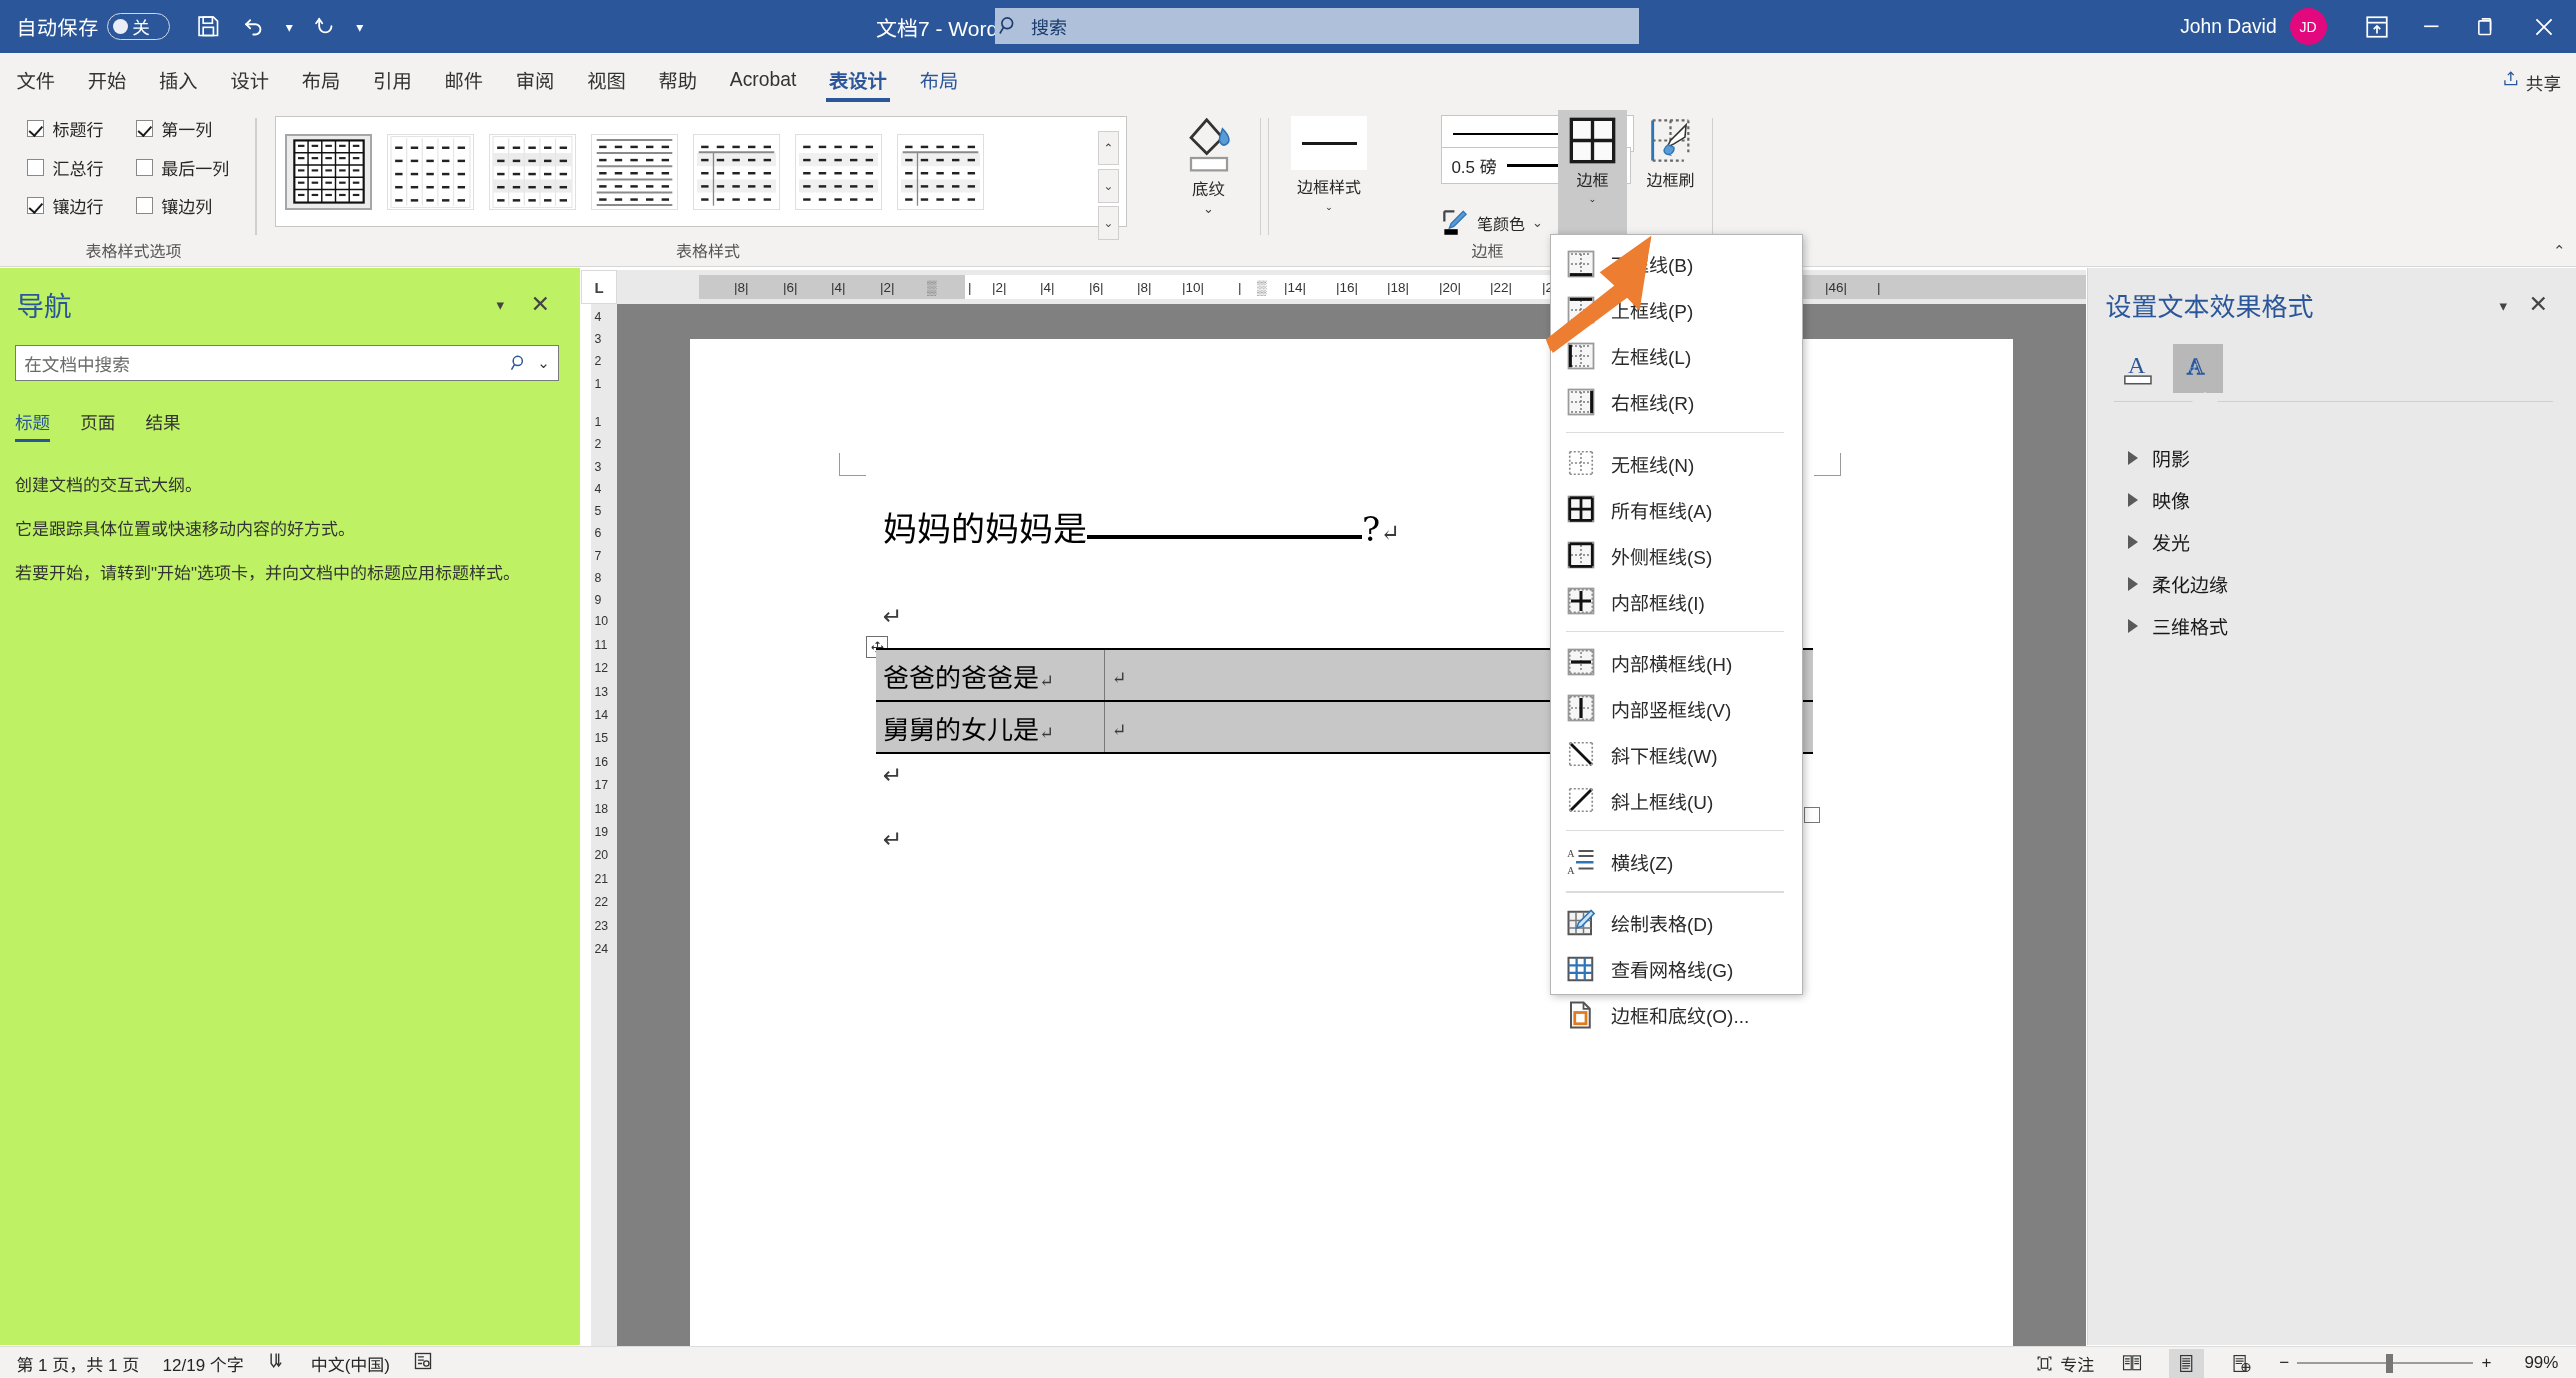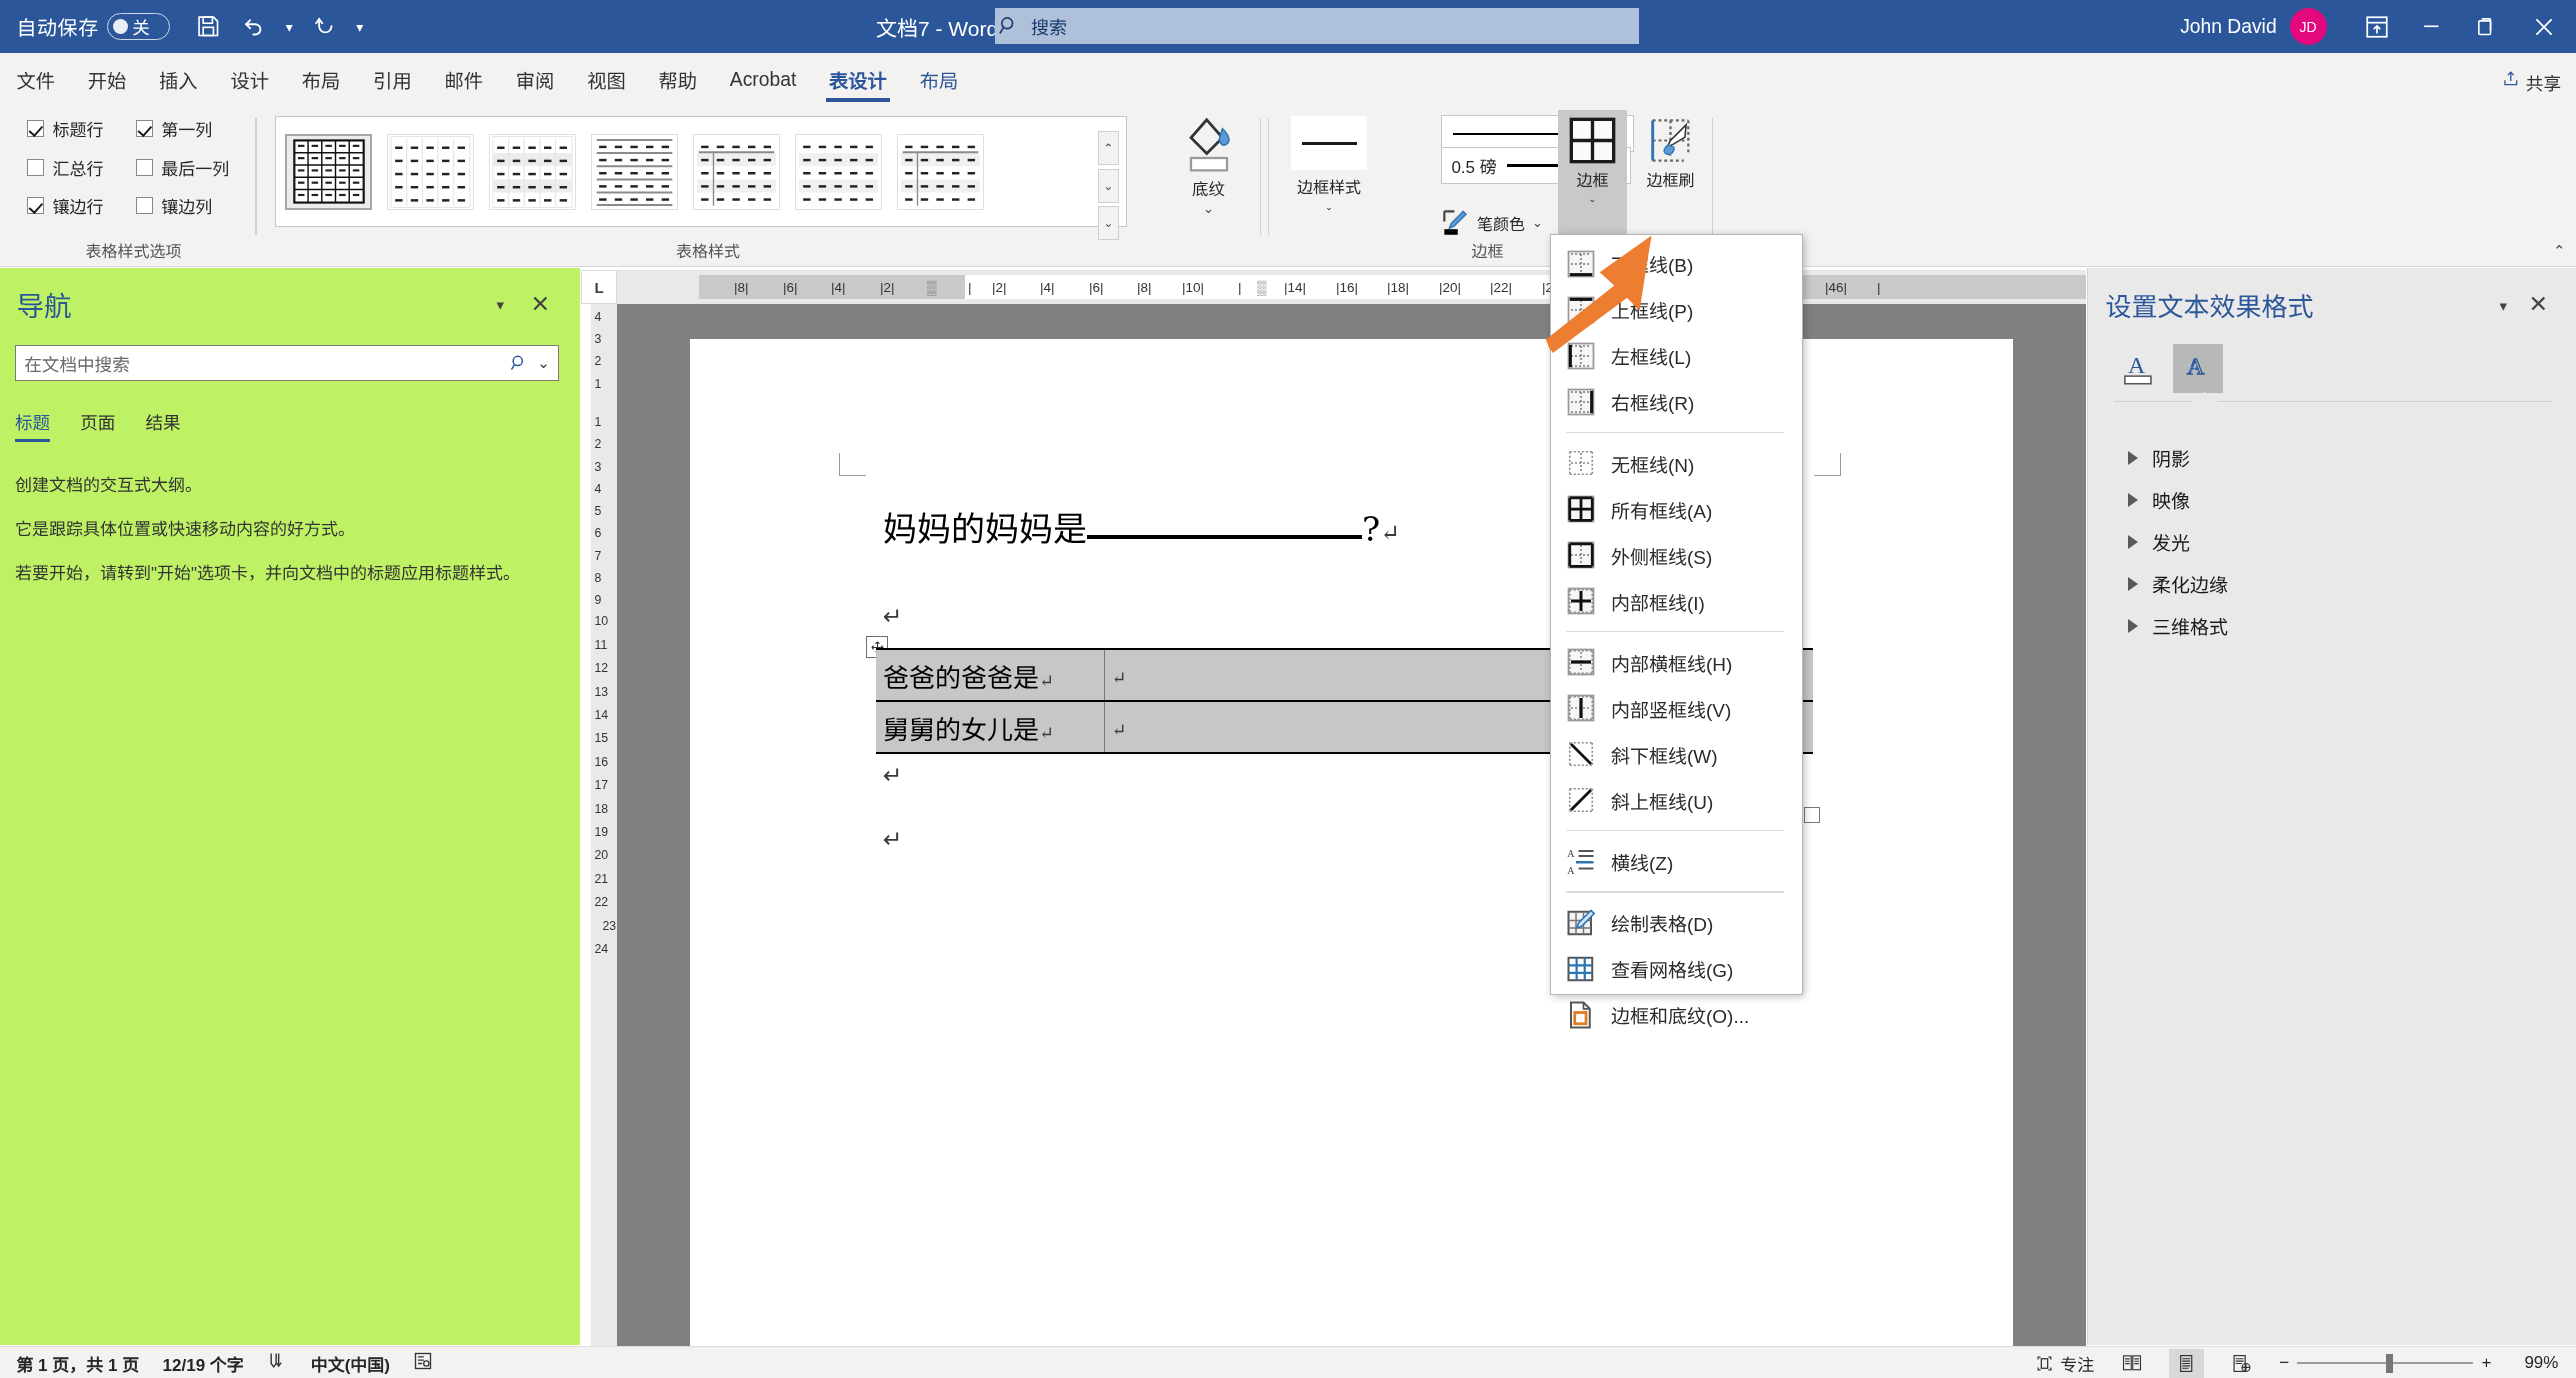--- a/index.html
+++ b/index.html
@@ -255,21 +255,21 @@
   .rp-notch { position:absolute; left:104px; top:124px; width:0; height:0;
     border-left:13px solid transparent; border-right:13px solid transparent; border-bottom:10.5px solid #e9e9e9; }
   .rp-item { position:absolute; left:40px; display:flex; align-items:center; gap:14px; font-size:19px; color:#1a1a1a; }
   .tri { width:0; height:0; border-top:7.6px solid transparent; border-bottom:7.6px solid transparent; border-left:10.5px solid #5a5a5a; }
 
   
   .statusbar {
     position:absolute; left:0; bottom:0; width:2576px; height:33px;
     background:#f3f2f1; border-top:1.2px solid #dcdcdc; display:flex; align-items:center;
   }
-  .sb-left { display:flex; align-items:center; gap:23.4px; padding-left:16.4px; font-size:17px; color:#262626;font-weight:bold; }
+  .sb-left { display:flex; align-items:center; gap:23.4px; padding-left:16.4px; font-size:17px; color:#262626; }
   .sb-right { position:absolute; right:17.6px; display:flex; align-items:center; gap:20px; font-size:17px; color:#262626; }
   .viewbtn { width:35px; height:29px; display:flex; align-items:center; justify-content:center; }
   .viewbtn.sel { background:#d8d8d8; }
   .zoom-slider { display:flex; align-items:center; gap:8.2px; }
   .zbar { width:176px; height:2.3px; background:#9c9c9c; position:relative; }
   .zknob { position:absolute; left:89px; top:-8.2px; width:7px; height:19px; background:#767676; }
   .zoom-pct { min-width:47px; text-align:right; }
 </style>
 </head>
 <body>
@@ -821,21 +821,21 @@
       <span style="top:381px;">13</span>
         <span style="top:404px;">14</span>
         <span style="top:427px;">15</span>
         <span style="top:451px;">16</span>
       <span style="top:474px;">17</span>
         <span style="top:498px;">18</span>
         <span style="top:521px;">19</span>
         <span style="top:544px;">20</span>
       <span style="top:568px;">21</span>
         <span style="top:591px;">22</span>
-        <span style="top:615px;margin-left:8px;">23</span>
+        <span style="top:615px;">23</span>
         <span style="top:638px;">24</span>
     </div>
   </div>
 
   <div class="docarea">
     <div class="page">
 
       <div class="corner-mark tl"></div>
       <div class="corner-mark tr"></div>
 

